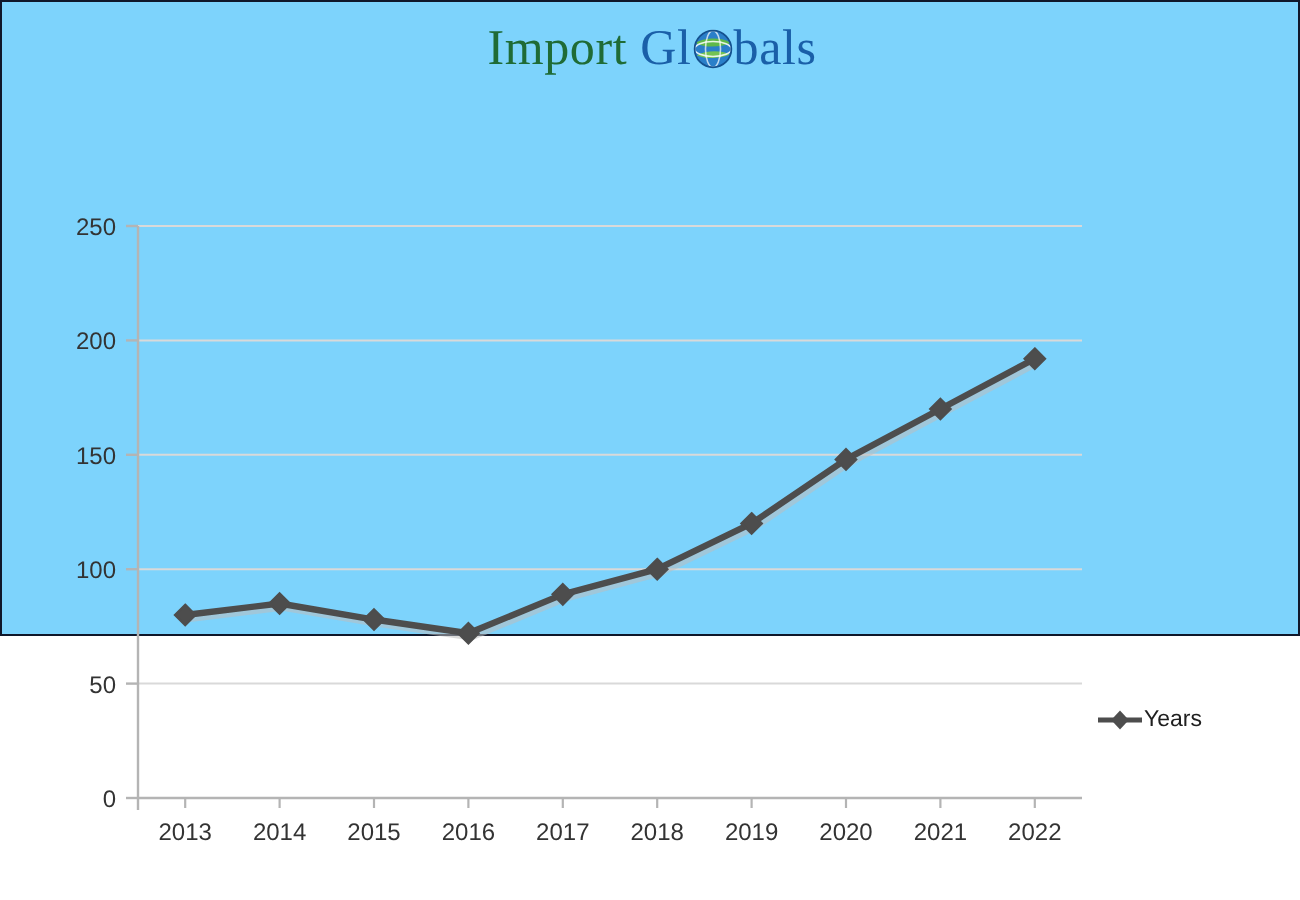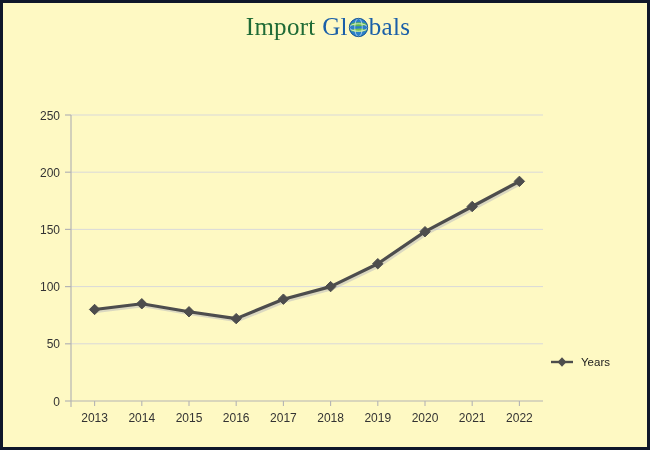--- a/index.html
+++ b/index.html
@@ -9,24 +9,24 @@
   body {
     width: 650px;
     height: 450px;
     background: #ffffff;
     font-family: "Liberation Sans", sans-serif;
     overflow: hidden;
   }
   #page {
     position: relative;
     width: 650px;
-    height: 450px;
+    height: 318px;
     box-sizing: border-box;
-    border: 3px solid #0f172a;
-    background: #fef9c3;
+    border: 1px solid #0f172a;
+    background: #7dd3fc;
   }
 
   
   #logo {
     position: absolute;
     top: 10px;
     left: 0;
     width: 650px;
     text-align: center;
     font-family: "Liberation Serif", serif;
@@ -72,21 +72,21 @@
     left: 0;
   }
 
   
   #legend {
     position: absolute;
     left: 548px;
     top: 258px;
     display: flex;
     align-items: center;
-    gap: 8px;
+    gap: 1px;
   }
   #legend .legend-marker {
     display: block;
     width: 22px;
     height: 12px;
   }
   #legend .legend-label {
     font-size: 11.5px;
     color: #202020;
     font-family: "Liberation Sans", sans-serif;

